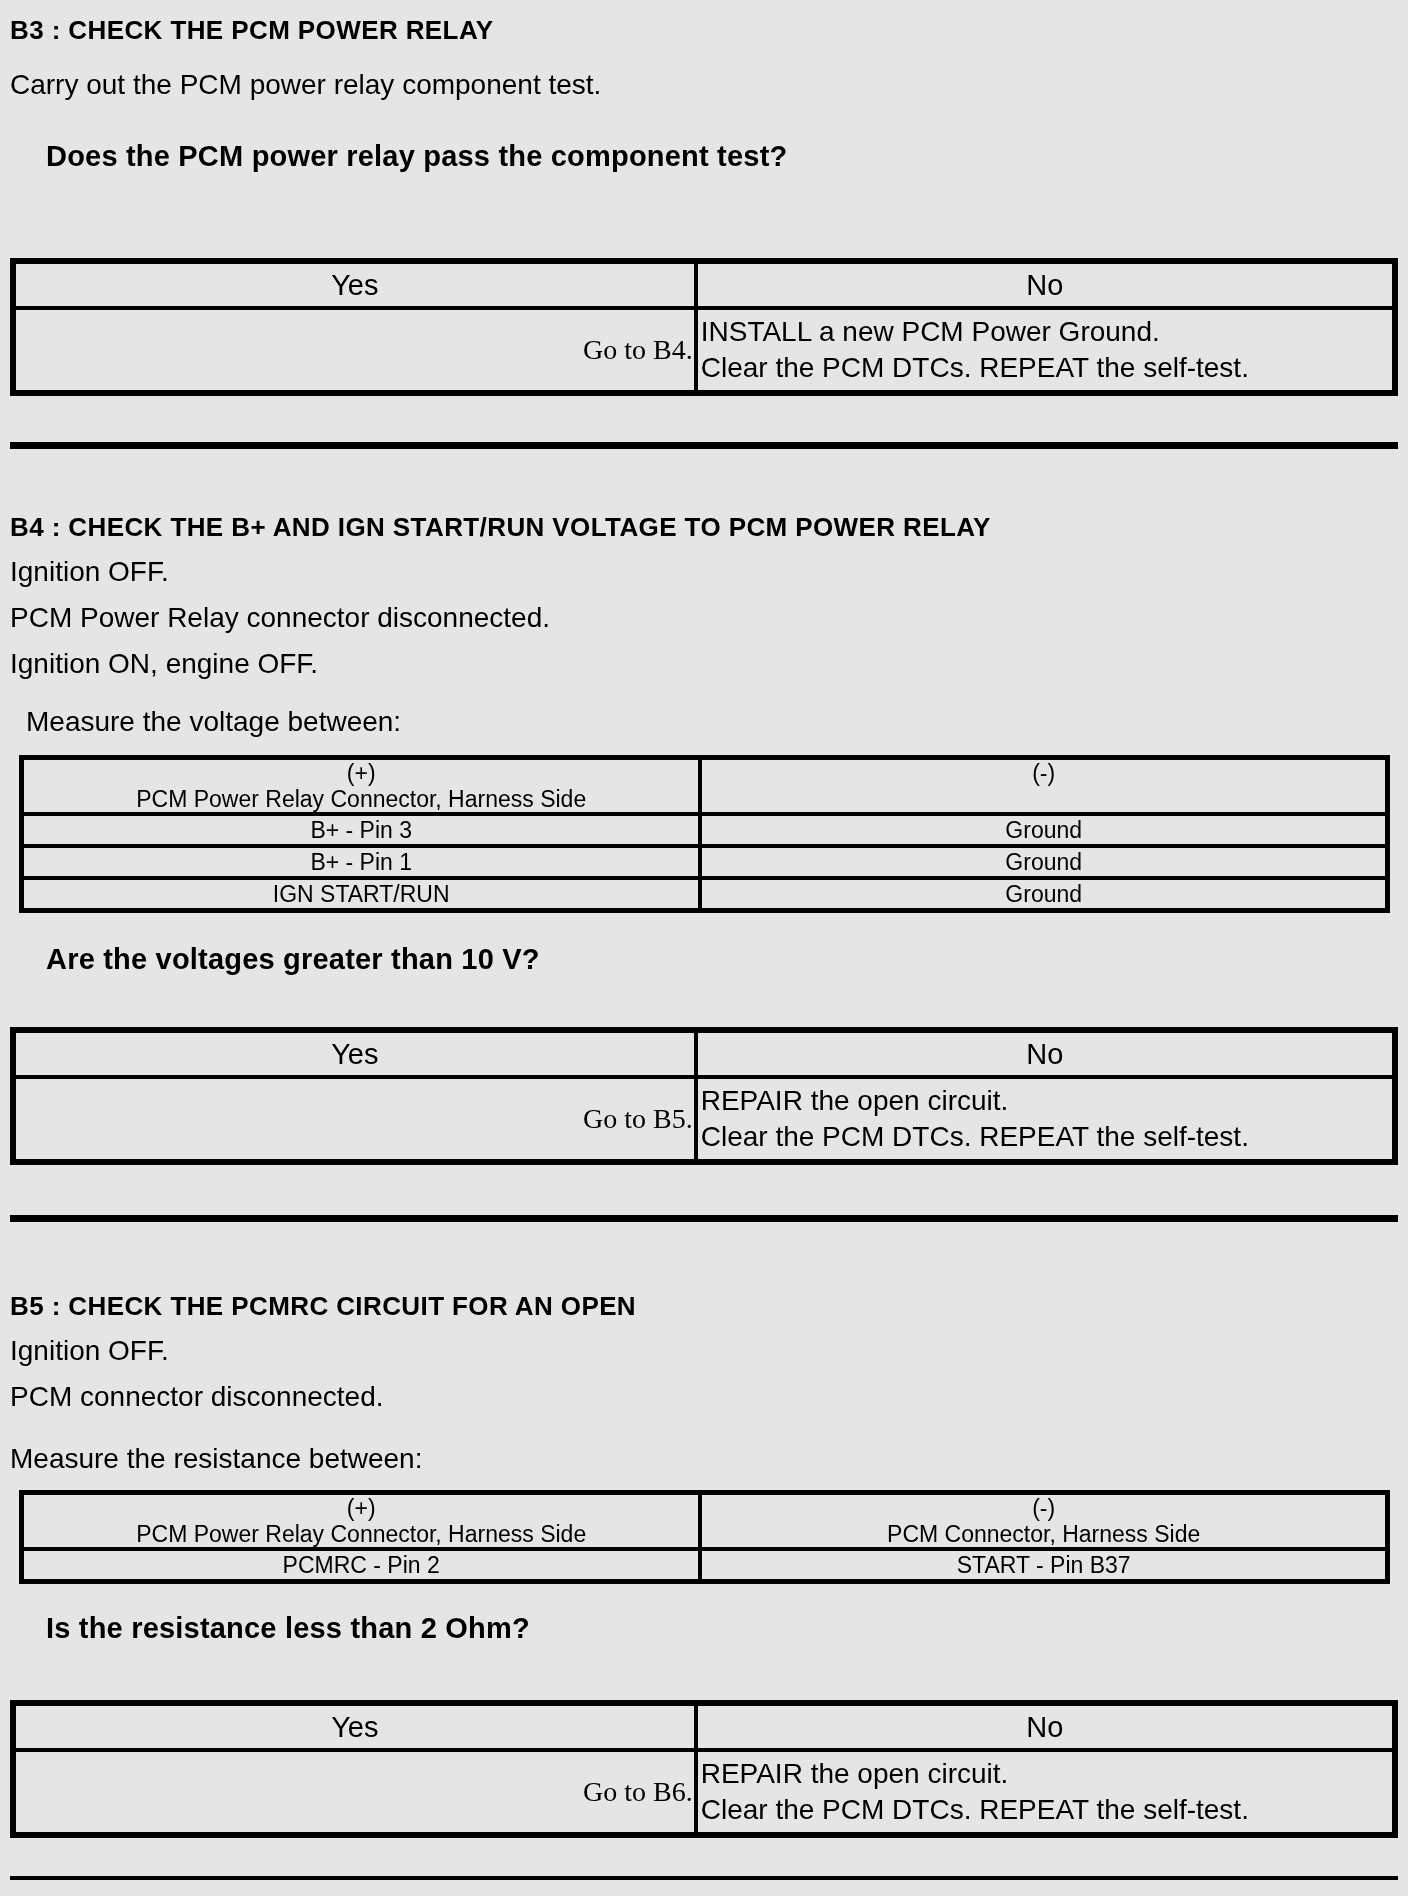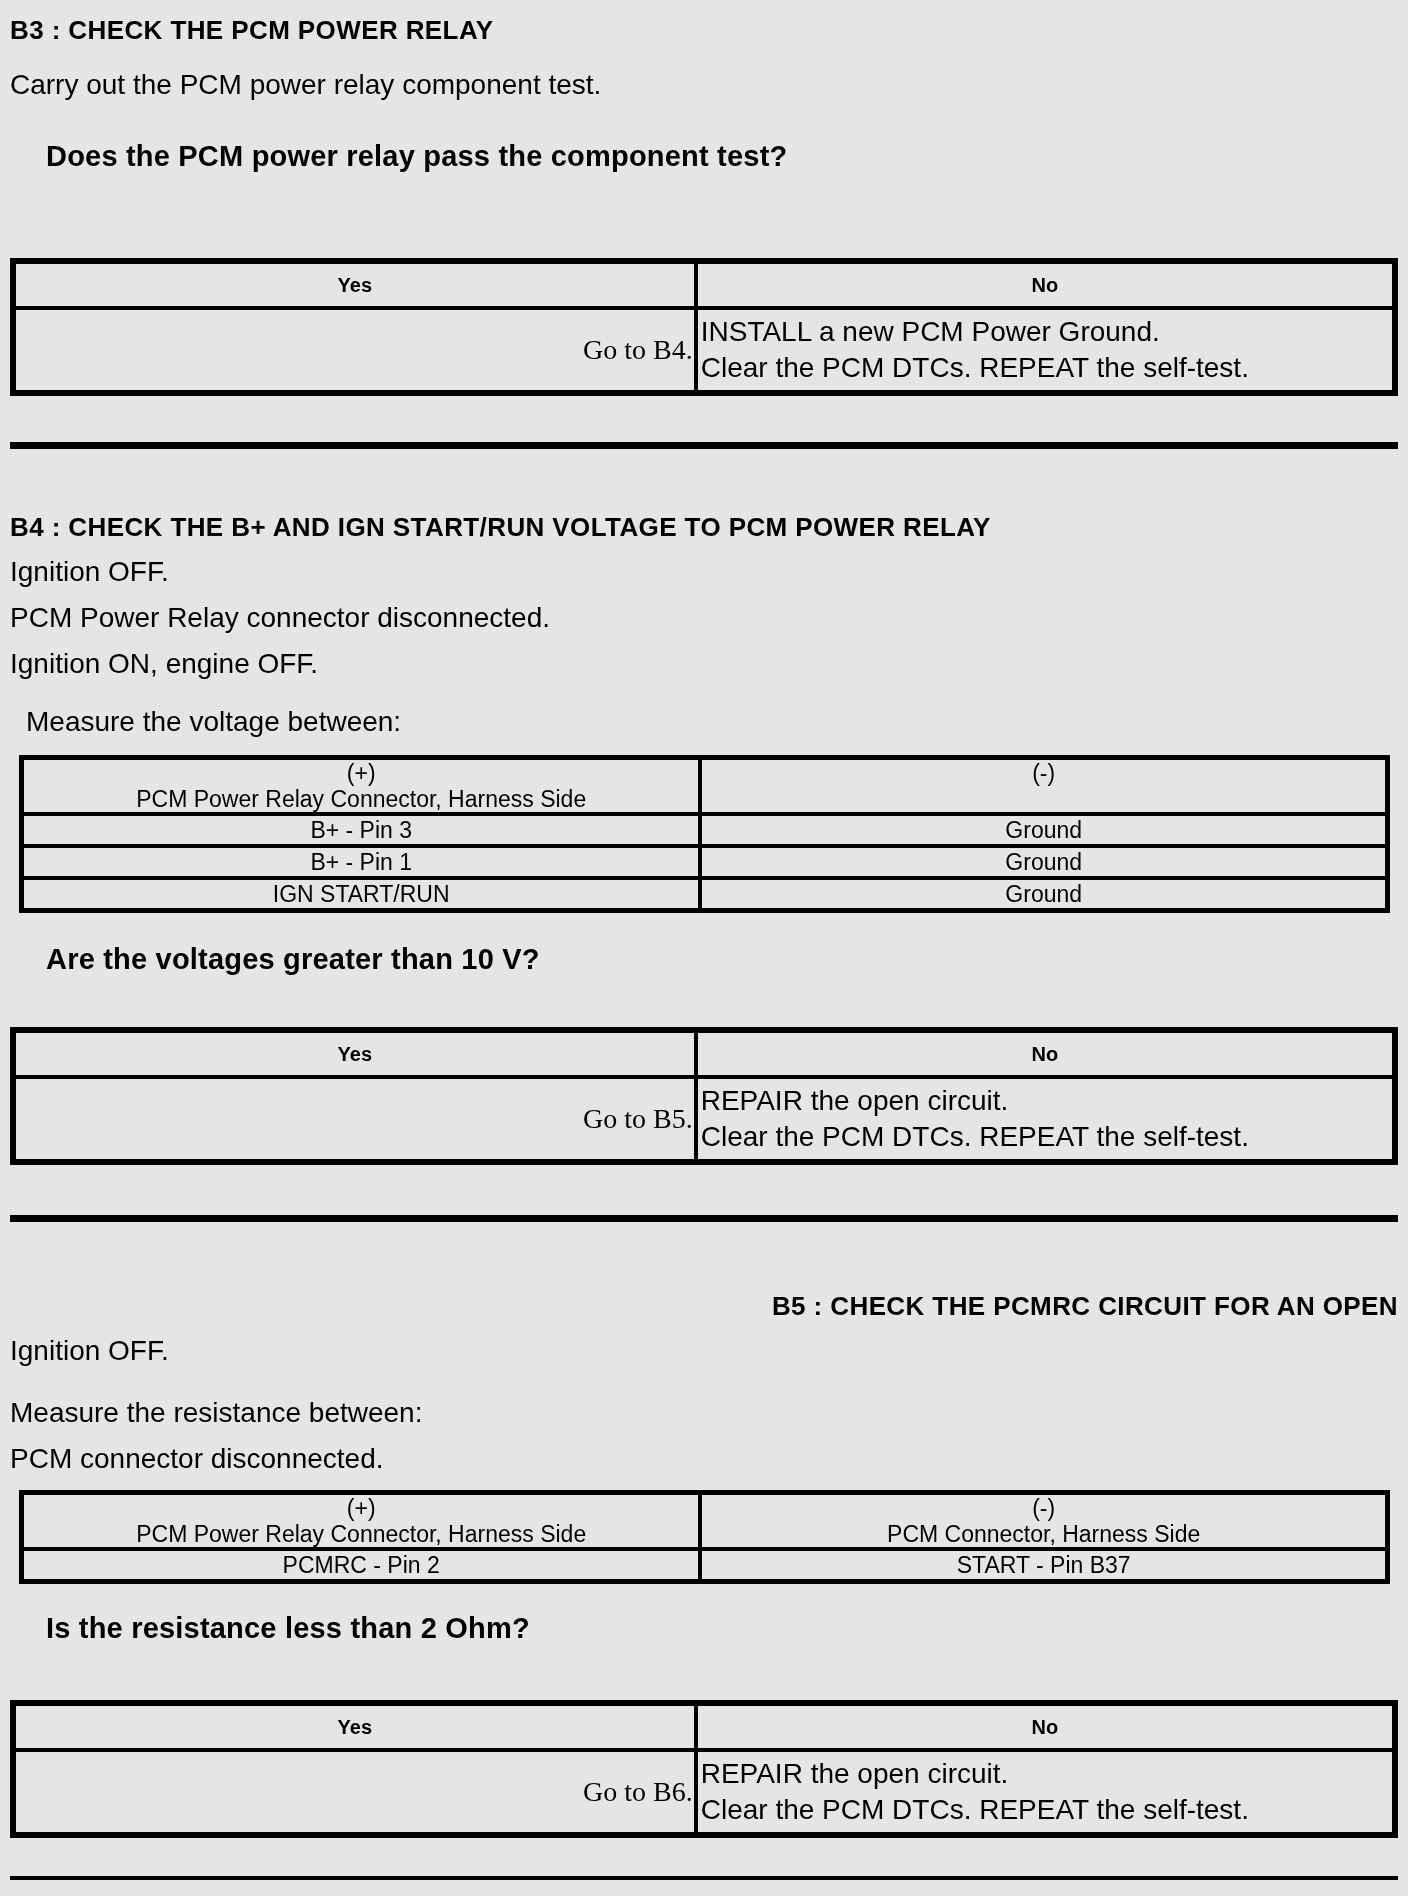--- a/index.html
+++ b/index.html
@@ -42,22 +42,22 @@
     table-layout: fixed;
     width: 1388px;
     border: 6px solid #000;
   }
   table.decision th,
   table.decision td {
     border: 4px solid #000;
     overflow: hidden;
   }
   table.decision th {
-    font-size: 20px;
-    font-weight: bold;
+    font-size: 29px;
+    font-weight: normal;
     text-align: center;
     height: 42px;
     padding: 0;
   }
   table.decision td {
     height: 76px;
     font-size: 28px;
   }
   td.yes-cell {
     text-align: right;
@@ -114,21 +114,21 @@
   #b3-question        { margin-top: 40px; }
   #b3-decision        { margin-top: 86px; }
   #divider-1          { margin-top: 46px; }
   #b4-title           { margin-top: 62px; }
   #b4-step-1          { margin-top: 14px; }
   #b4-measure-intro   { margin-top: 28px; margin-left: 16px; }
   #b4-measure         { margin-top: 18px; }
   #b4-question        { margin-top: 30px; }
   #b4-decision        { margin-top: 52px; }
   #divider-2          { margin-top: 50px; }
-  #b5-title           { margin-top: 68px; text-align: right; }
+  #b5-title           { margin-top: 68px; }
   #b5-step-1          { margin-top: 14px; }
   #b5-measure-intro   { margin-top: 32px; }
   #b5-measure         { margin-top: 16px; }
   #b5-question        { margin-top: 28px; }
   #b5-decision        { margin-top: 56px; }
   #divider-3          { margin-top: 38px; }
 </style>
 </head>
 <body>
 
@@ -220,22 +220,22 @@
       </tr>
     </tbody>
       </table>
   </div>
 
   <div class="divider" id="divider-2"></div>
 
   <div>
     <div class="section-title" id="b5-title">B5 : CHECK THE PCMRC CIRCUIT FOR AN OPEN</div>
     <div class="text-line" id="b5-step-1">Ignition OFF.</div>
+    <div class="text-line">PCM connector disconnected.</div>
     <div class="text-line" id="b5-measure-intro">Measure the resistance between:</div>
-    <div class="text-line">PCM connector disconnected.</div>
 
     <table class="measure" id="b5-measure">
       <colgroup>
           <col style="width:49.7%">
           <col>
         </colgroup>
       <tbody>
           <tr>
         <th>
           <div>(+)</div>

